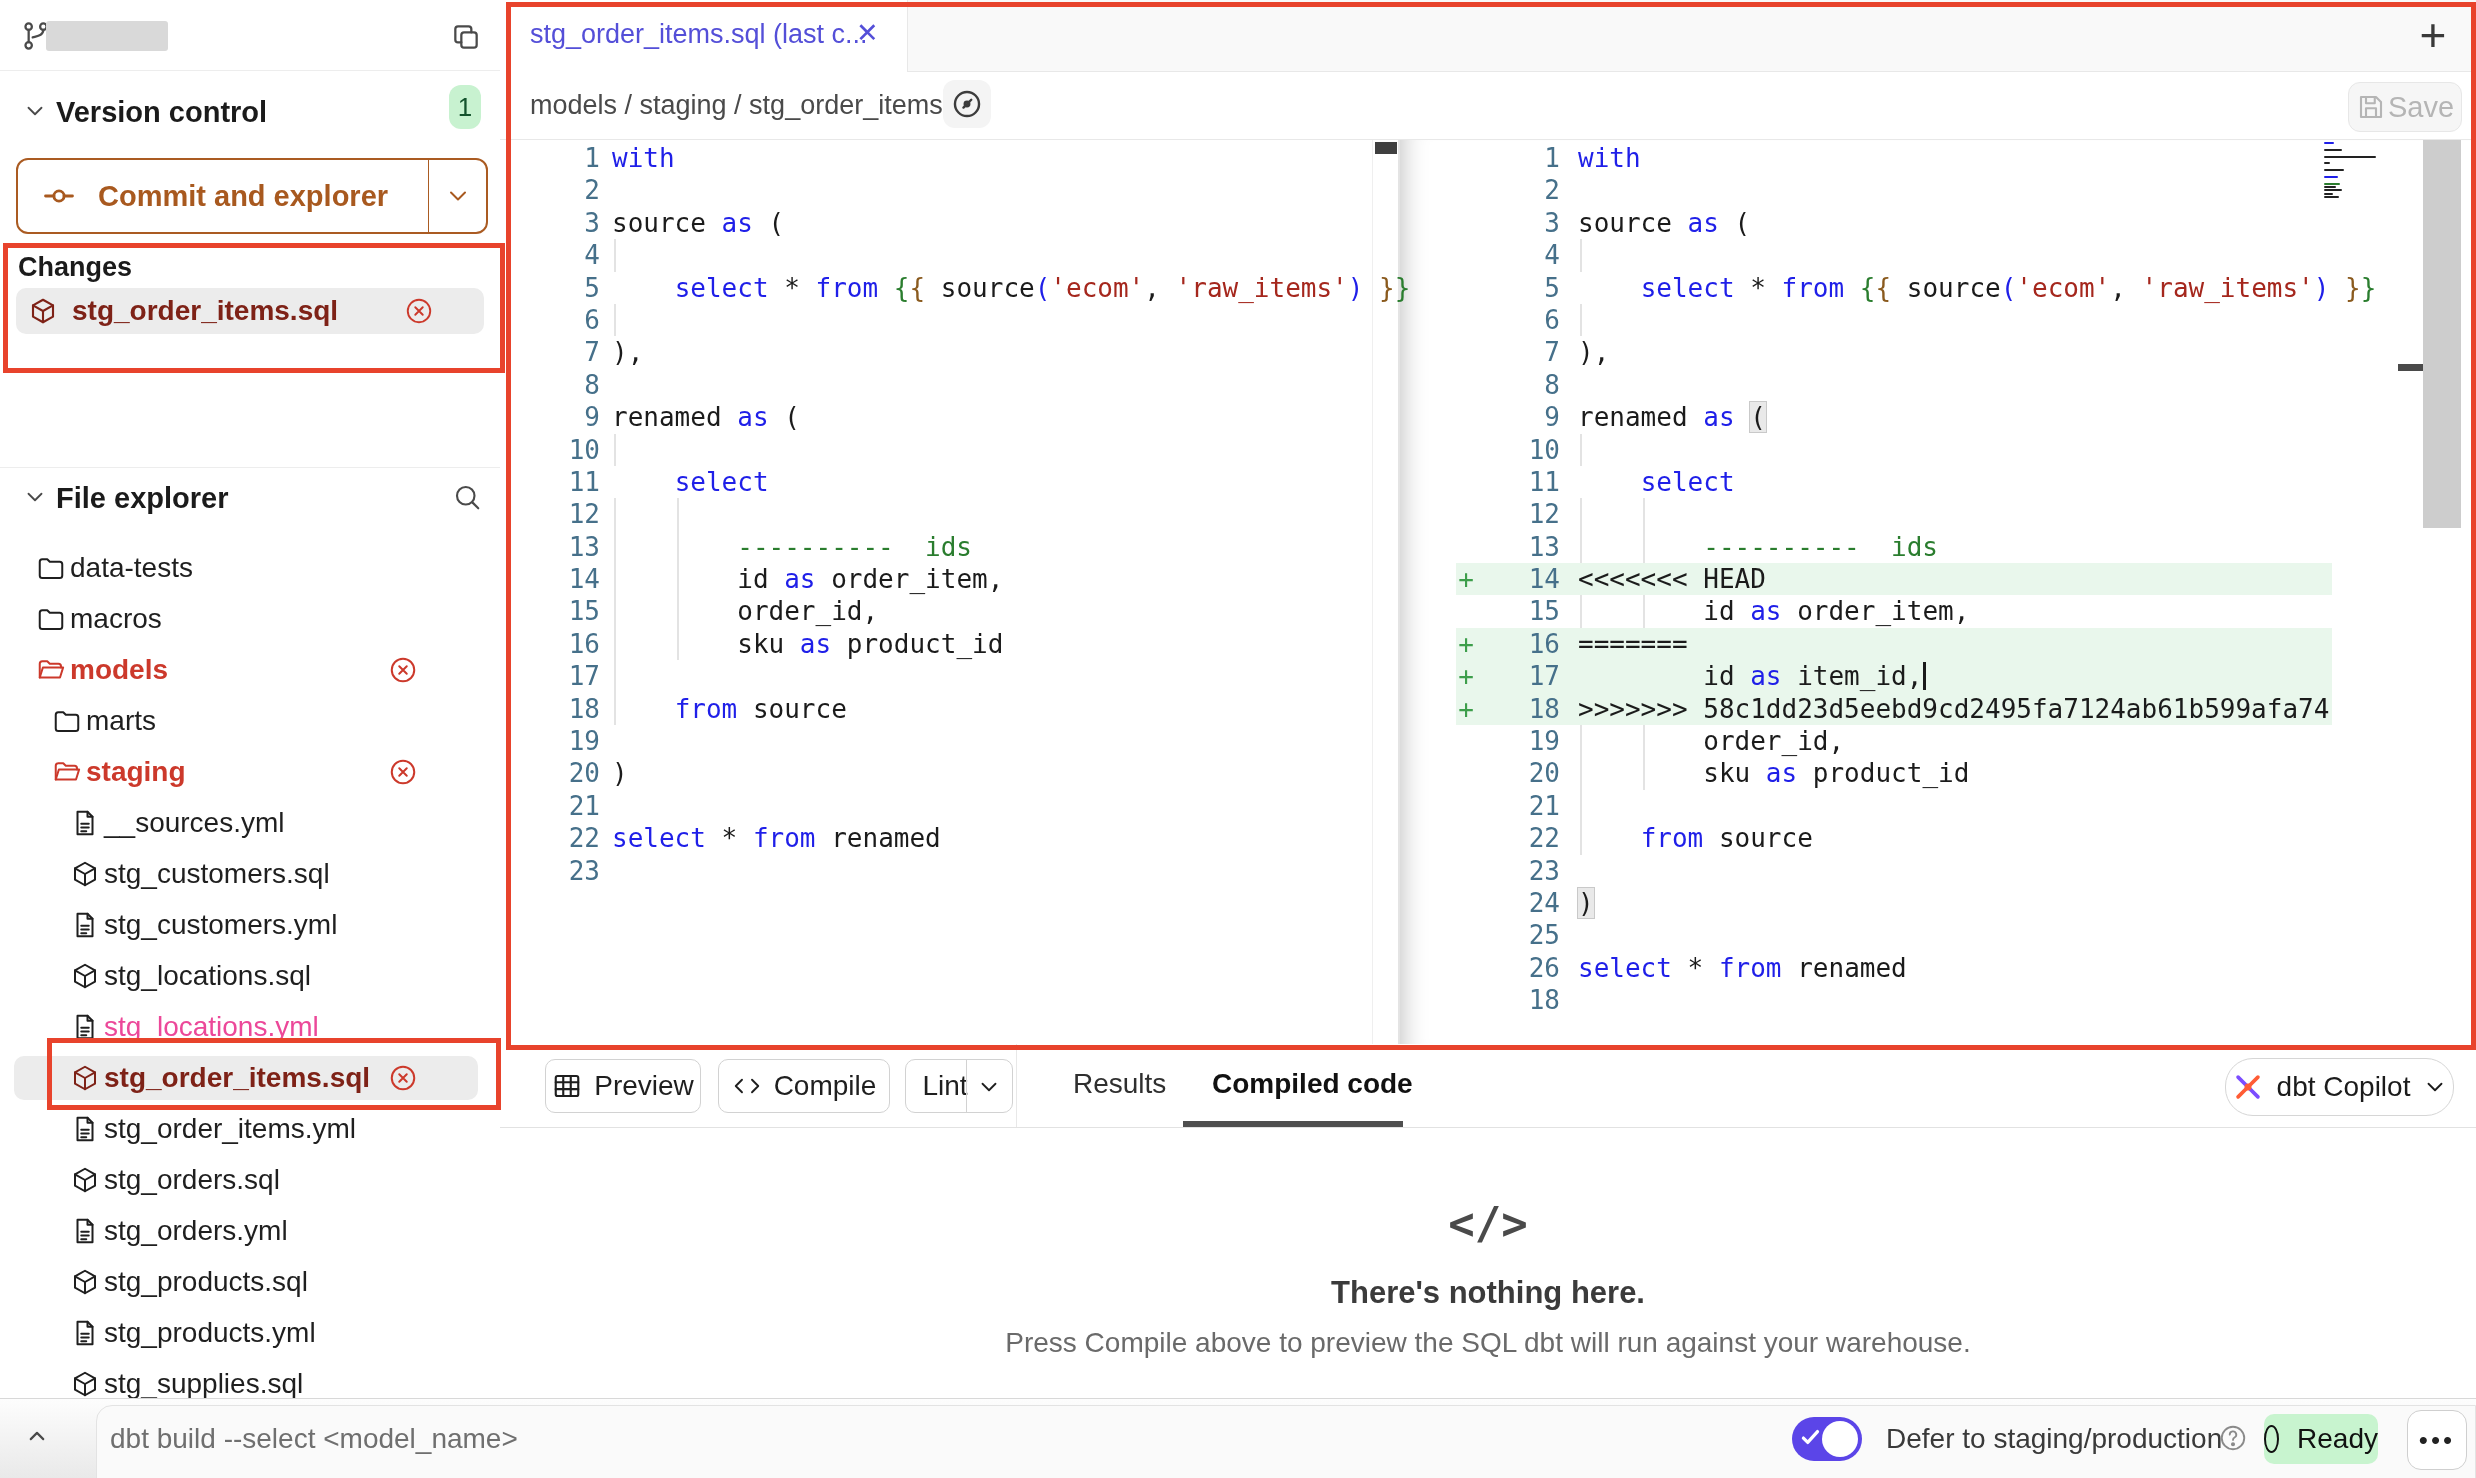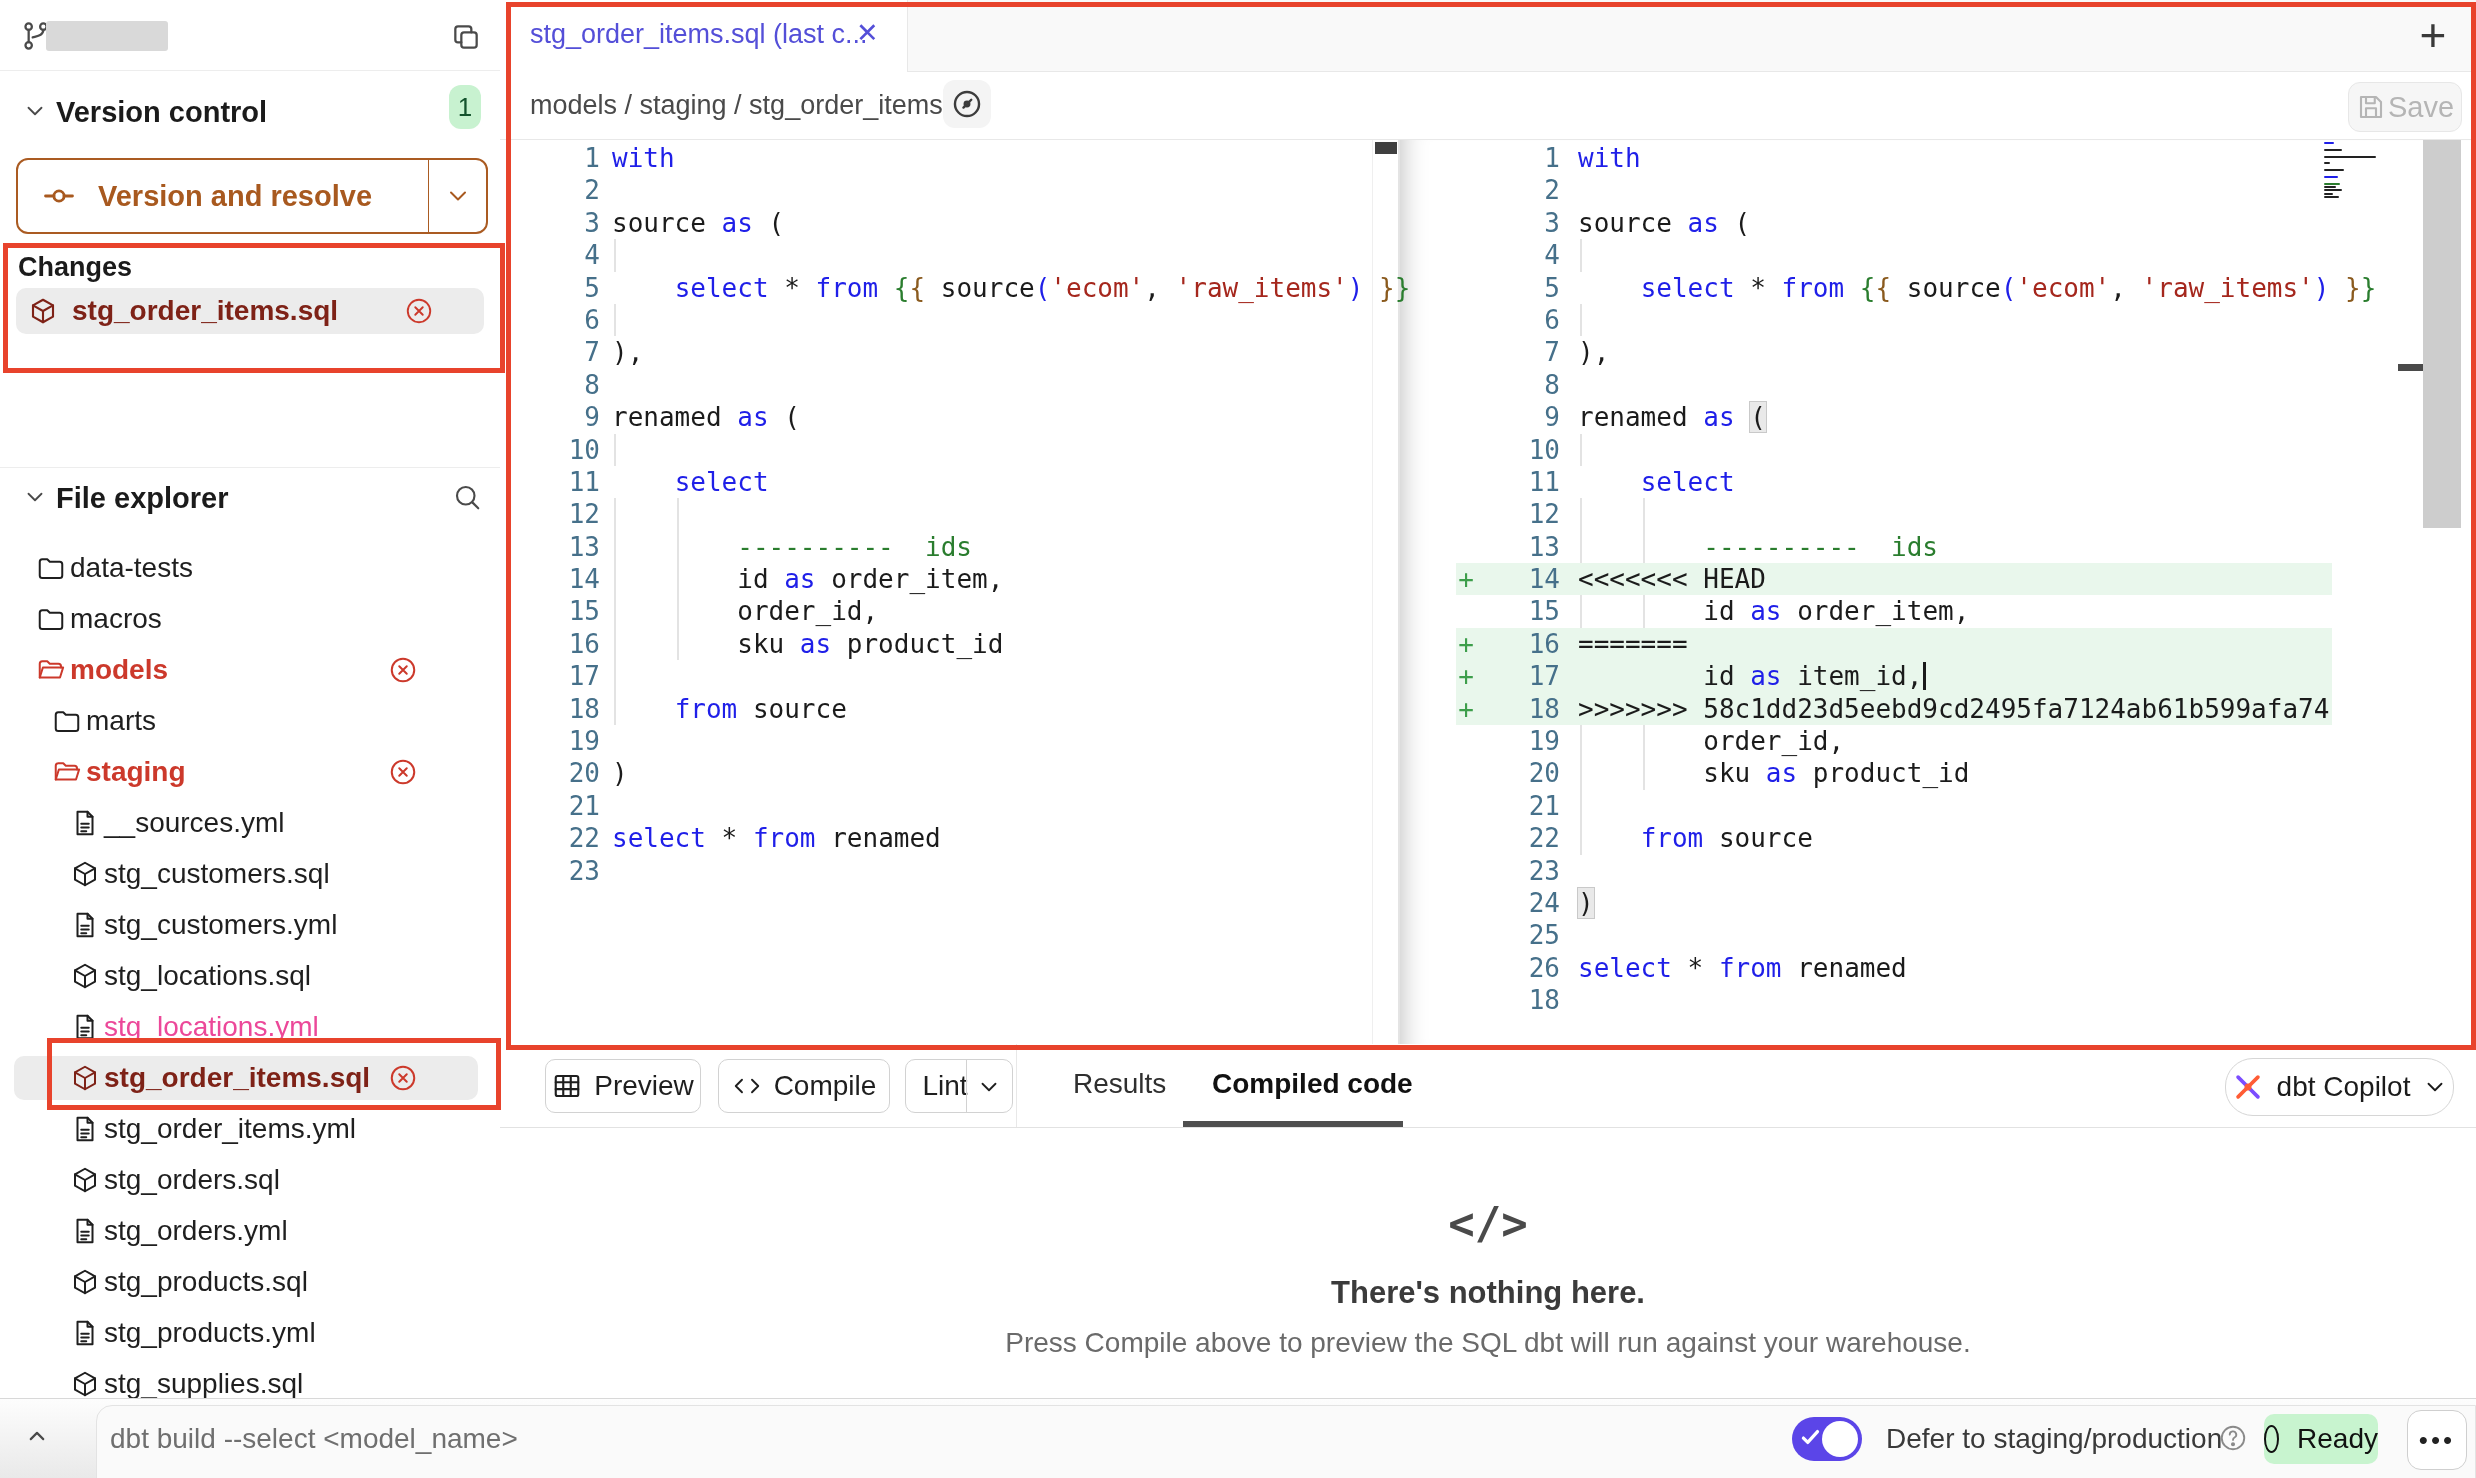--- a/index.html
+++ b/index.html
@@ -139,21 +139,21 @@
     <div class="abs vc-title" style="left:56px;top:96px;">Version control</div>
     <div class="badge">1</div>
 
     <div class="commit-btn">
       <span style="margin-left:24px;">
         <svg class="ic" width="34" height="34" viewBox="0 0 24 24" style="stroke-width:2;">
             <circle cx="12" cy="12" r="3.6"></circle>
             <path d="M2.5 12h5.9M15.6 12h5.9"></path>
           </svg>
       </span>
-      <span class="lbl">Version and resolve</span>
+      <span class="lbl">Commit and explorer</span>
       <span class="commit-split"></span>
       <span class="commit-chev">
         <svg class="ic" width="28" height="28" viewBox="0 0 24 24">
             <path d="M6 9l6 6 6-6"></path>
           </svg>
       </span>
     </div>
 
     <div class="changes-title">Changes</div>
     <div class="changes-item">

